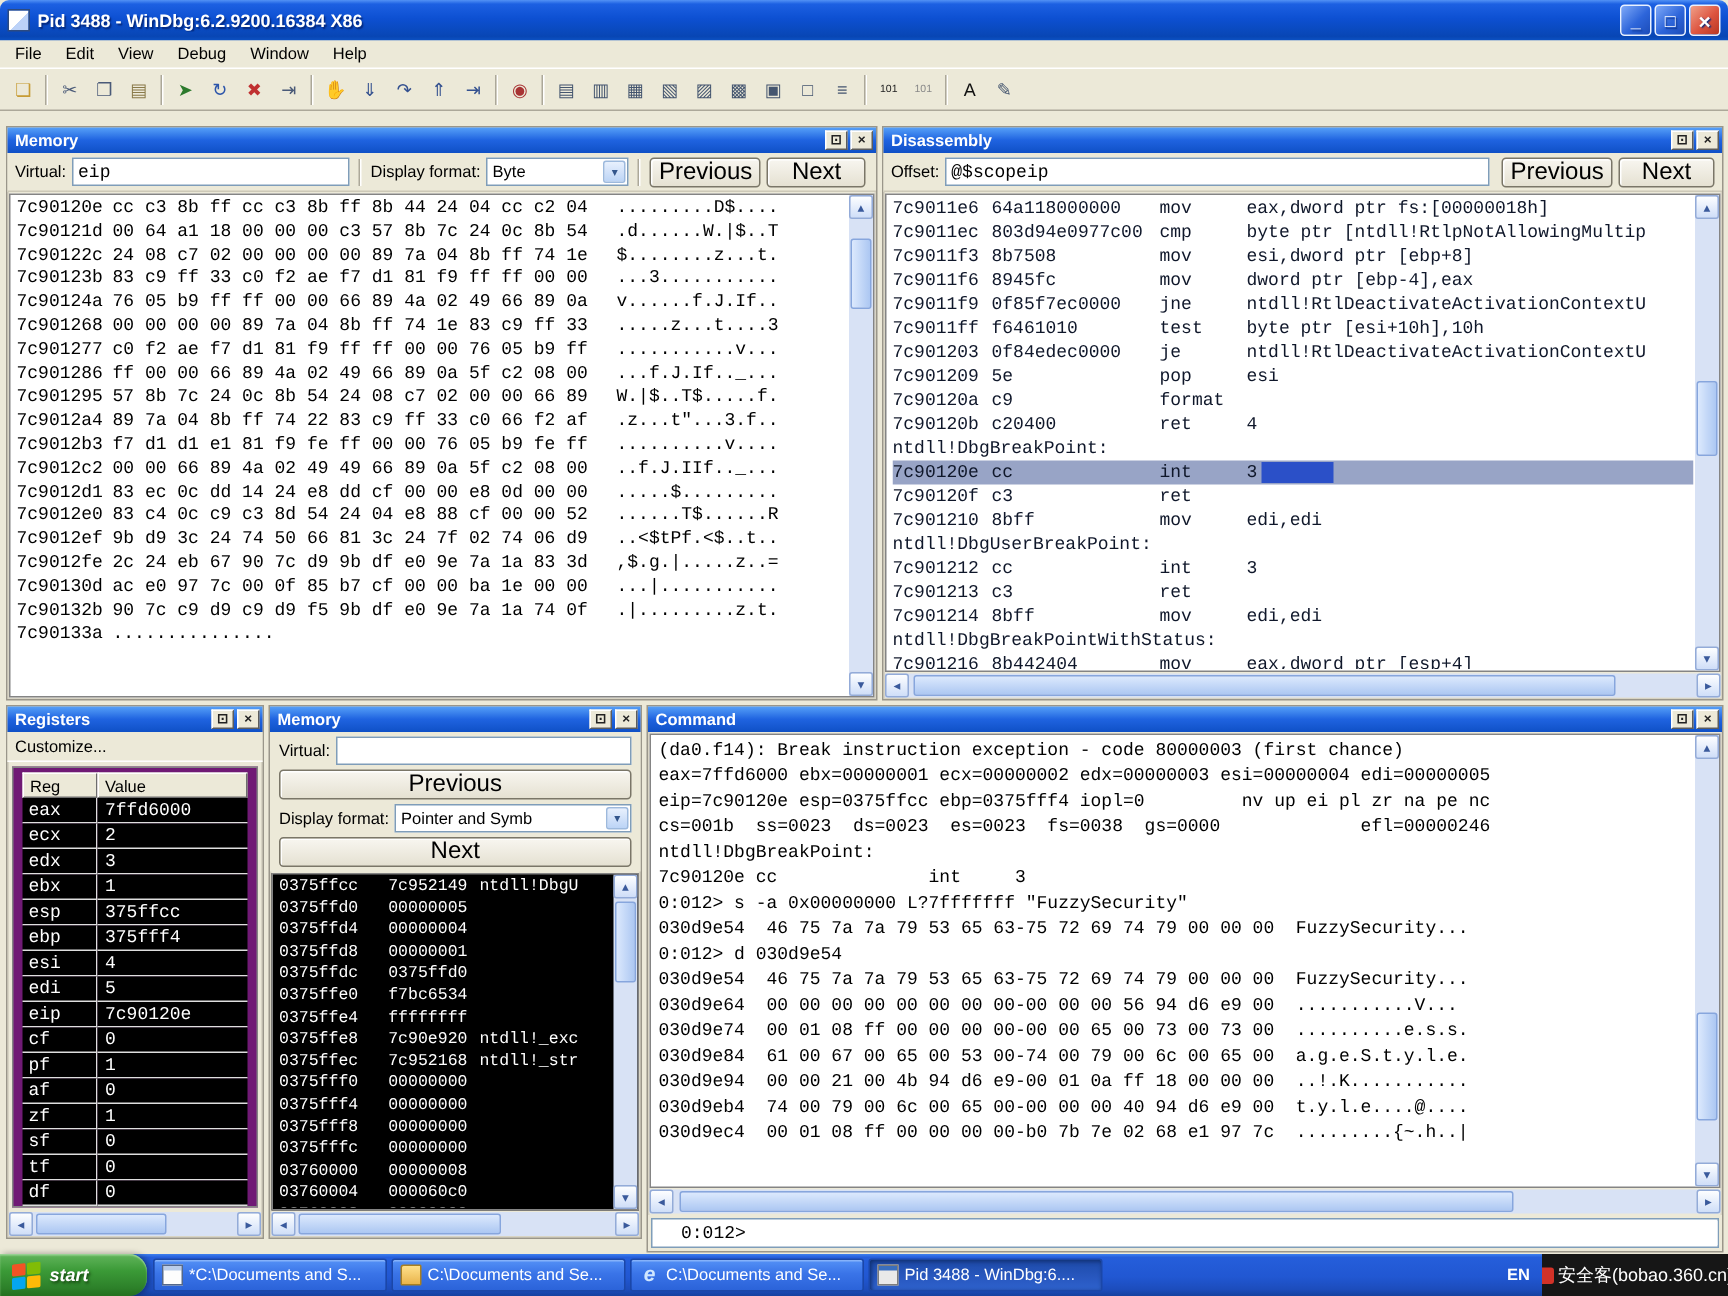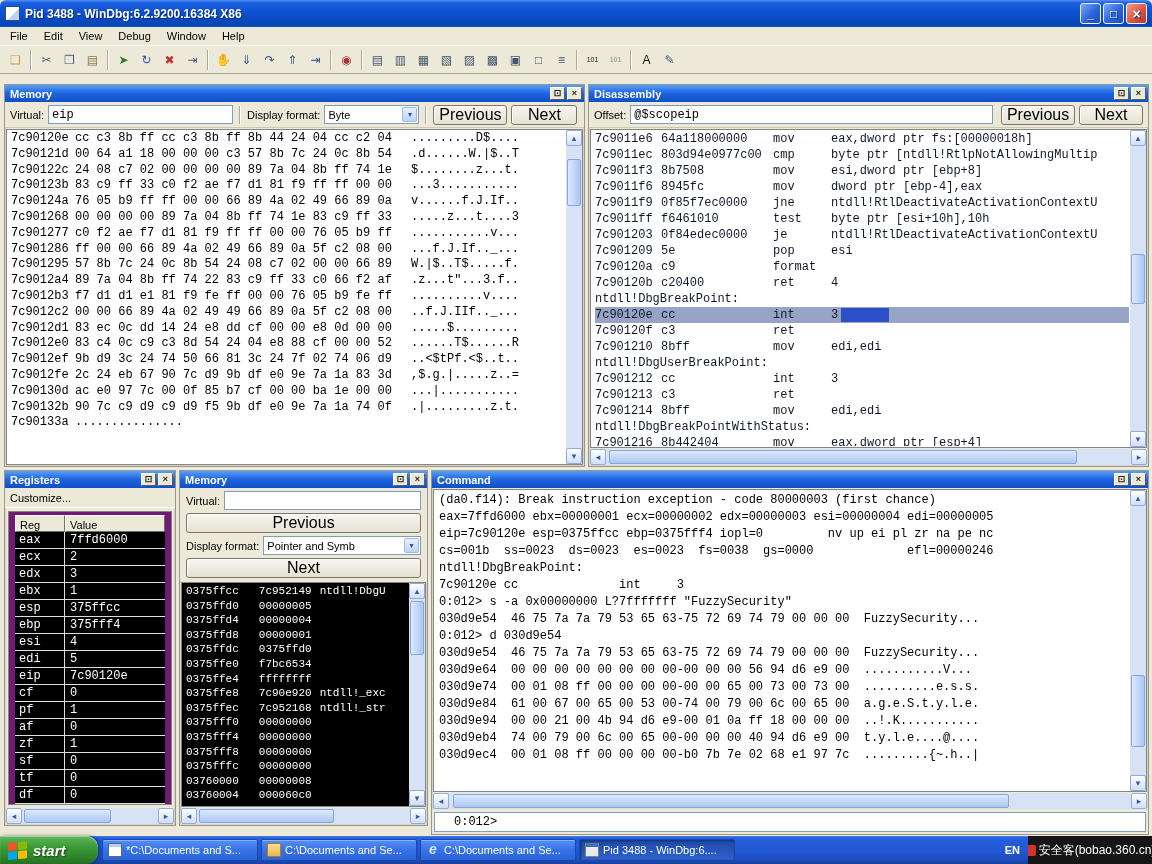--- a/index.html
+++ b/index.html
@@ -137,21 +137,21 @@
   .cmd-field { flex:1; height:20px; background:#fff; border:1px solid #7f9db9;
     display:flex; align-items:center; padding-left:19px; font:12px "Liberation Mono", monospace; }
   .cmd-field input { border:0; outline:0; flex:1; font:inherit; background:#fff; height:16px; }
 
   
   #taskbar { position:absolute; left:0; top:836px; width:1152px; height:28px;
     background:linear-gradient(180deg,#3e80ef 0%,#255edb 8%,#2157d2 55%,#1c4cbb 85%,#16419f 100%); }
   #start-btn { position:absolute; left:0; top:0; width:98px; height:28px;
     background:linear-gradient(180deg,#62b55c 0%,#3b9a37 40%,#2d812a 80%,#25701f 100%);
     border-radius:0 12px 12px 0; display:flex; align-items:center; gap:5px; padding-left:8px;
-    color:#fff; font-weight:bold; font-style:italic; font-size:15px;
+    color:#fff; font-weight:bold; font-style:italic; font-size:12px;
     text-shadow:1px 1px 2px #14430f; box-shadow:inset 0 1px 1px #9ed698, 2px 0 4px rgba(0,0,0,.35); }
   .winflag { width:20px; height:17px; display:grid; grid-template-columns:9px 9px;
     grid-template-rows:8px 8px; gap:1px; transform:skewY(-6deg); }
   .winflag i { border-radius:1px; }
   .winflag .f-r { background:#f35325; } .winflag .f-g { background:#81bc06; }
   .winflag .f-b { background:#05a6f0; } .winflag .f-y { background:#ffba08; }
   #task-buttons { position:absolute; left:102px; top:0; bottom:0; display:flex; align-items:center; }
   .taskbtn { width:156px; height:22px; margin-right:3px; border-radius:2px;
     background:linear-gradient(180deg,#5491f6 0%,#3a74e8 45%,#2b63d9 100%);
     border:1px solid #1b47a8; box-shadow:inset 0 1px 0 #85b2fa;

